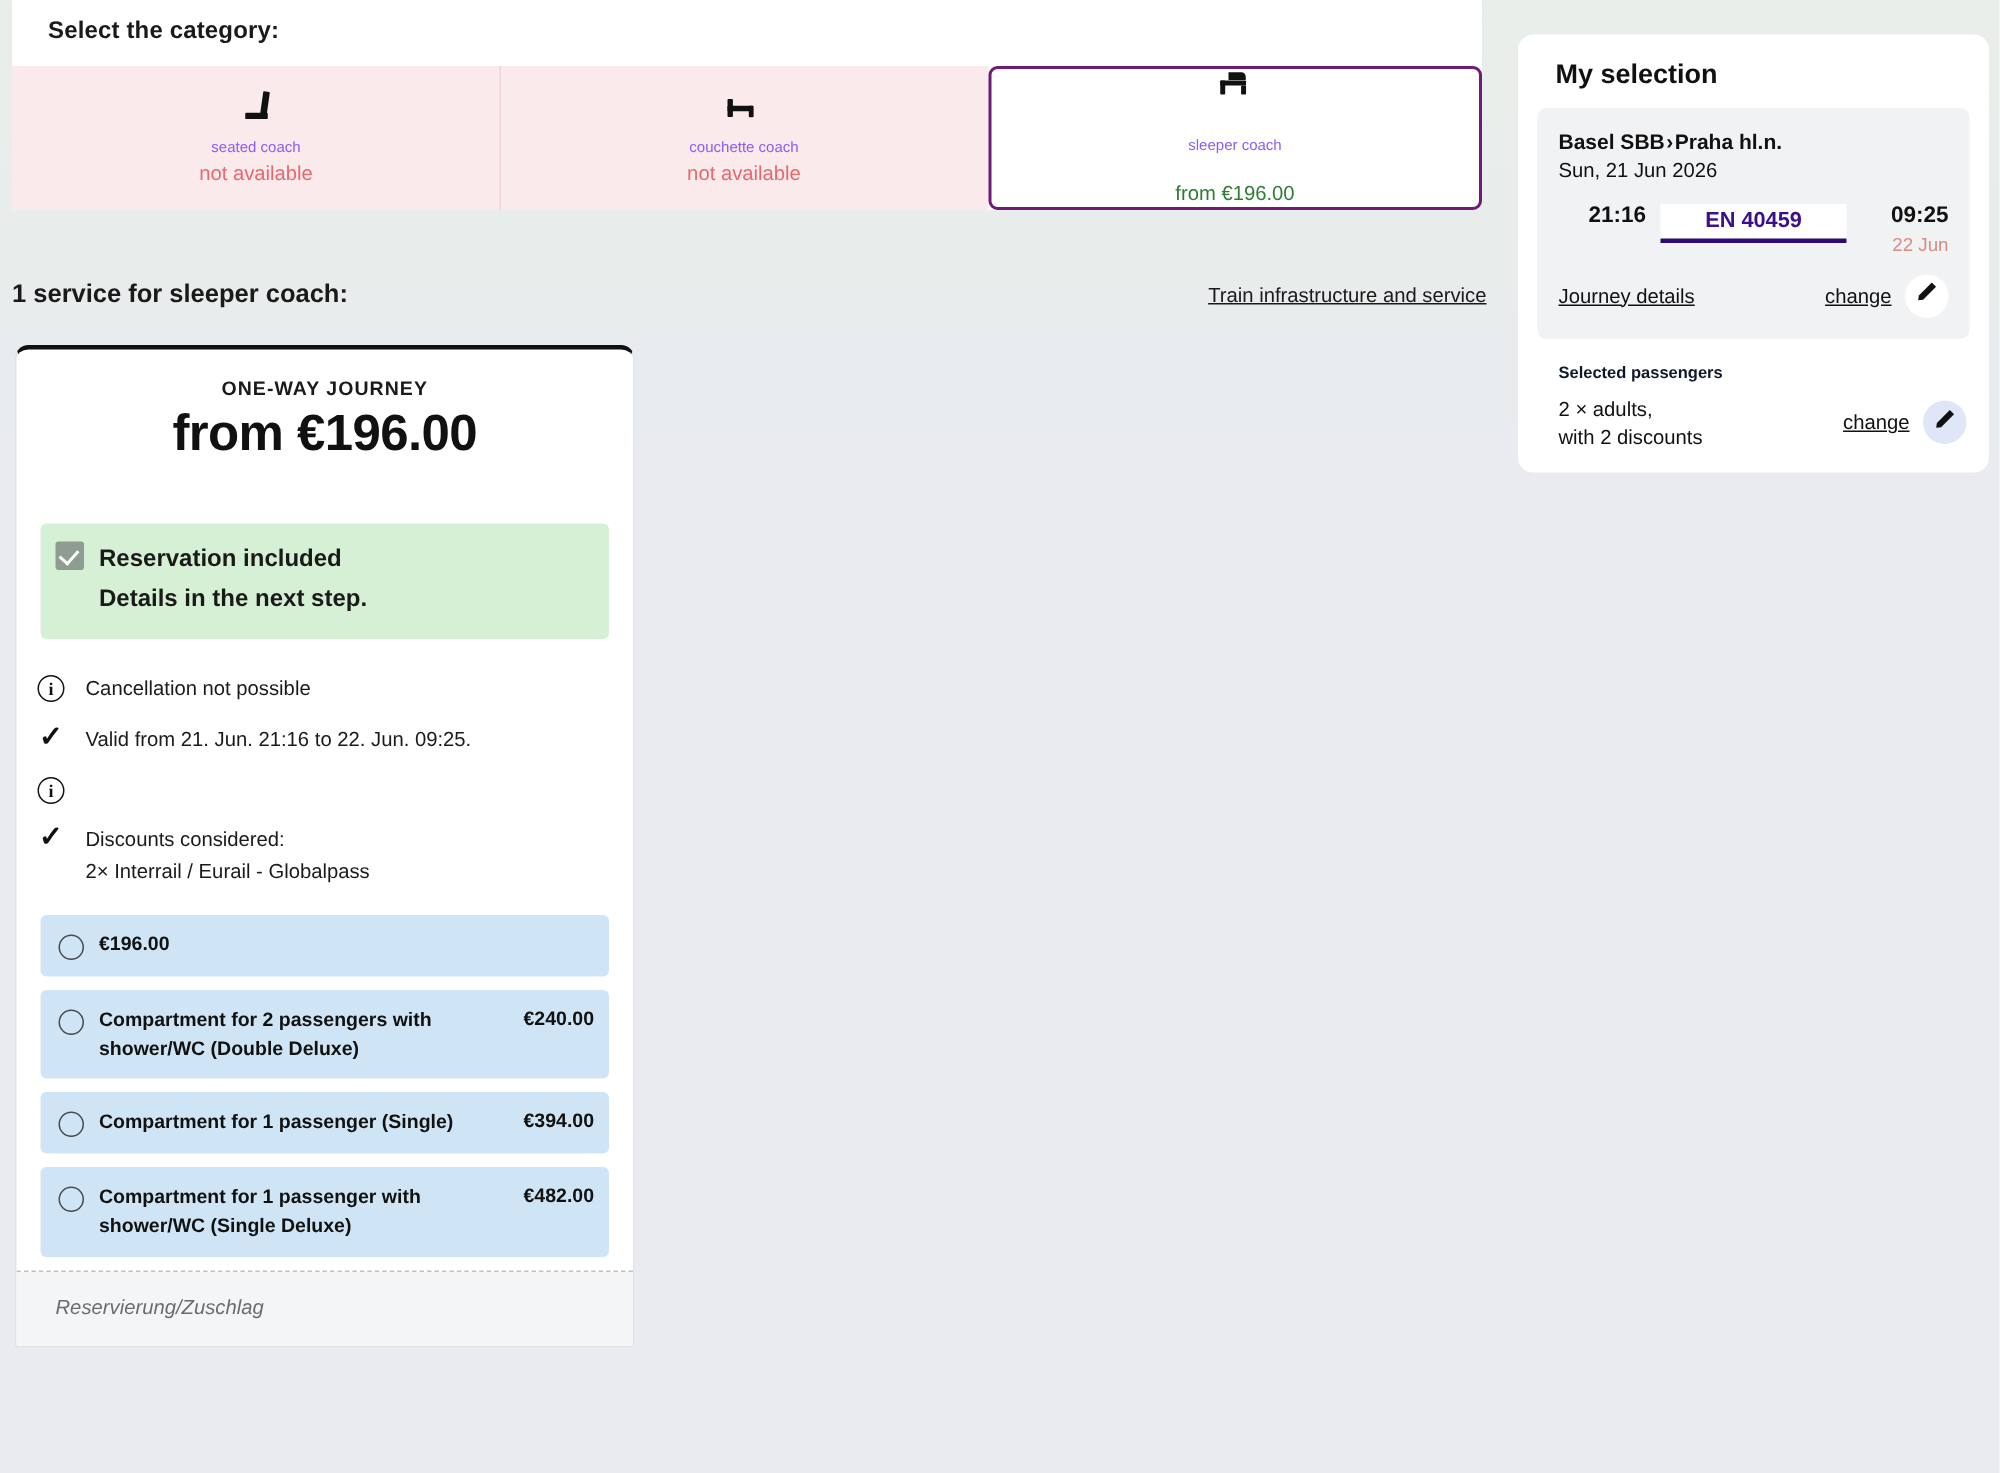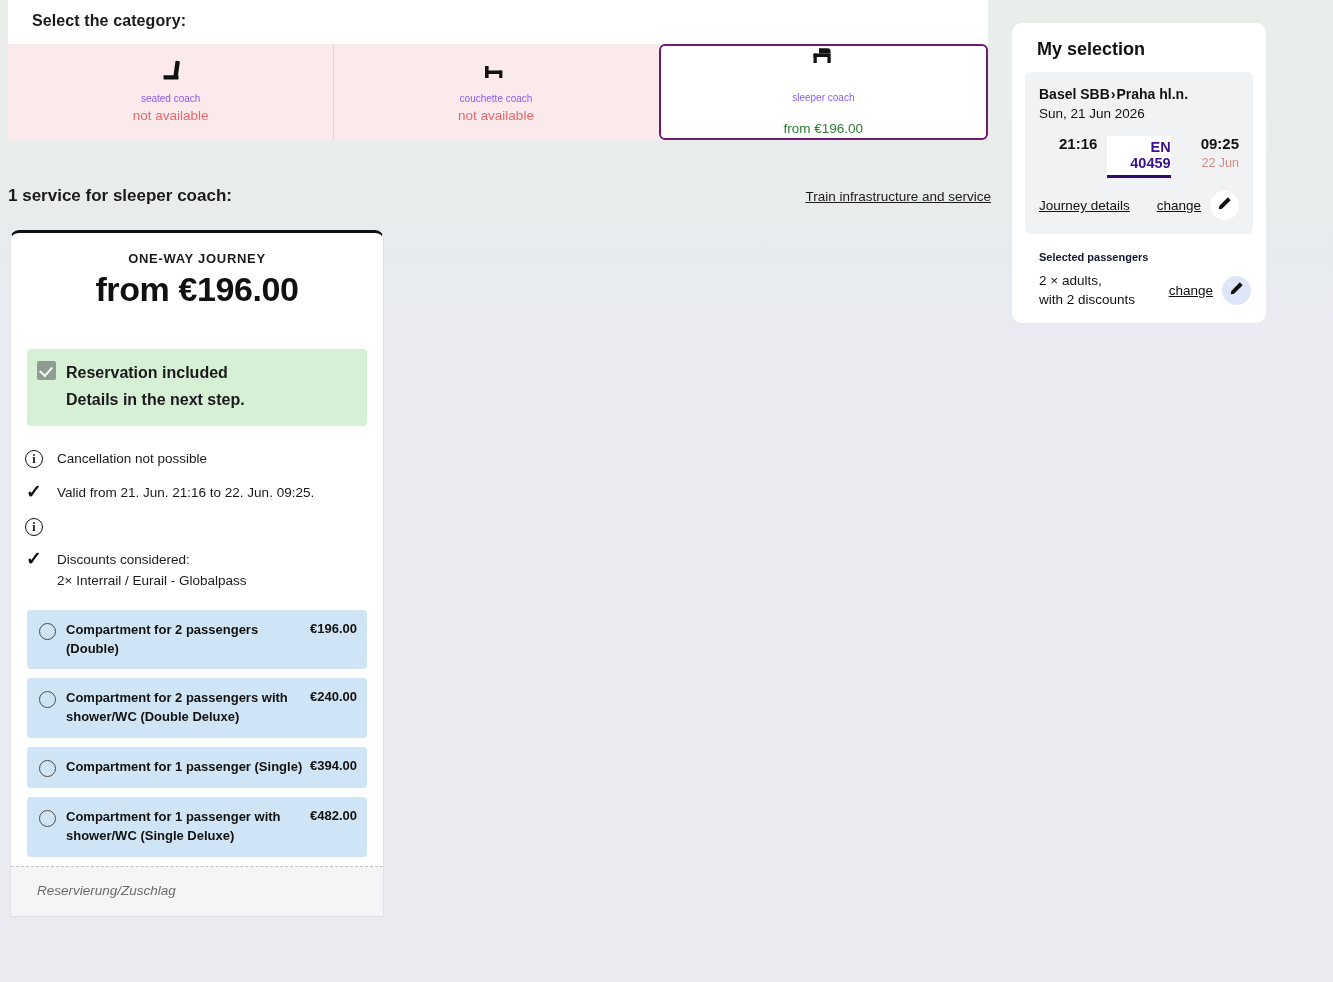--- a/index.html
+++ b/index.html
@@ -80,21 +80,21 @@
     color: #1a1a1a;
     text-decoration: underline;
     font-weight: 500;
     cursor: pointer;
   }
 
   
   #offer-card {
     position: absolute;
     left: 10px; top: 230px;
-    width: 374px;
+    width: 413px;
     background: #ffffff;
     border: 1px solid #e2e2e2;
     border-top: 3px solid #111111;
     border-radius: 9px 9px 0 0;
     overflow: hidden;
   }
   #offer-head { padding: 18px 16px 4px; text-align: center; }
   #offer-kicker {
     font-size: 13px; font-weight: bold; color: #1a1a1a;
     letter-spacing: .7px; text-transform: uppercase;
@@ -182,41 +182,41 @@
   .comp-price { font-size: 13px; font-weight: bold; color: #111; white-space: nowrap; padding-top: 0px; }
 
   #surcharge-divider { border-top: 1.5px dashed #c2c2c2; margin: 9px 0 0; }
   #surcharge-section { background: #f4f5f7; padding: 16px 0 18px 26px; }
   #surcharge-text { font-size: 13.5px; color: #6c6c6c; font-style: italic; }
 
   
   #selection-panel {
     position: absolute;
     left: 1012px; top: 23px;
-    width: 254px;
+    width: 314px;
     background: #ffffff;
     border-radius: 10px;
     padding: 14px 13px 14px;
   }
   #selection-title { font-size: 18px; font-weight: bold; color: #111; padding: 2px 0 12px 12px; }
   #journey-box { background: #f1f2f4; border-radius: 6px; padding: 14px 14px 14px; }
   #journey-route { font-size: 14px; font-weight: bold; color: #111; }
   .route-sep { font-weight: bold; padding: 0 1px; }
   #journey-date { font-size: 13.5px; color: #111; margin-top: 4px; }
 
   #train-bar {
     display: flex;
     align-items: flex-start;
     margin-top: 15px;
   }
   #dep-time, #arr-time { font-size: 15px; font-weight: bold; color: #111; line-height: 1.1; margin-left: 20px; }
   #train-mid { flex: 1 1 auto; margin: 0 10px; position: relative; }
   #train-code {
     background: #ffffff;
-    text-align: right;
+    text-align: center;
     font-size: 14.5px;
     font-weight: bold;
     color: #3b0f8f;
     padding: 3px 0 4px;
     border-bottom: 3px solid #2d0a74;
   }
   #arr-col { text-align: right; }
   #arr-date { font-size: 12.5px; color: #d98b84; margin-top: 3px; }
 
   #journey-actions {
@@ -348,21 +348,20 @@
 2× Interrail / Eurail - Globalpass</div>
     </div>
 
   </div>
 
 
   <div id="compartment-list">
 
     <div class="compartment-option">
       <span class="radio"></span>
-      <span class="comp-label">Compartment for 2 passengers (Double)</span>
       <span class="comp-price">€196.00</span>
     </div>
 
     <div class="compartment-option">
       <span class="radio"></span>
       <span class="comp-label">Compartment for 2 passengers with shower/WC (Double Deluxe)</span>
       <span class="comp-price">€240.00</span>
     </div>
 
     <div class="compartment-option">

